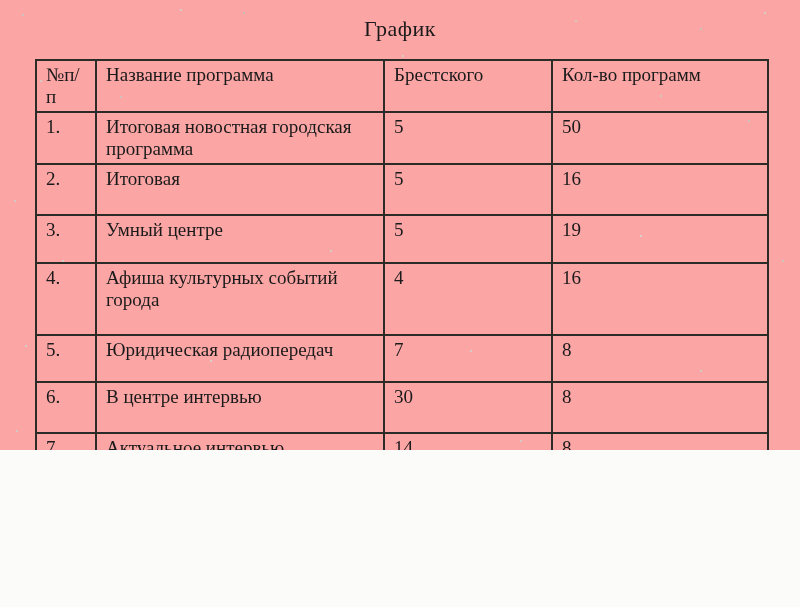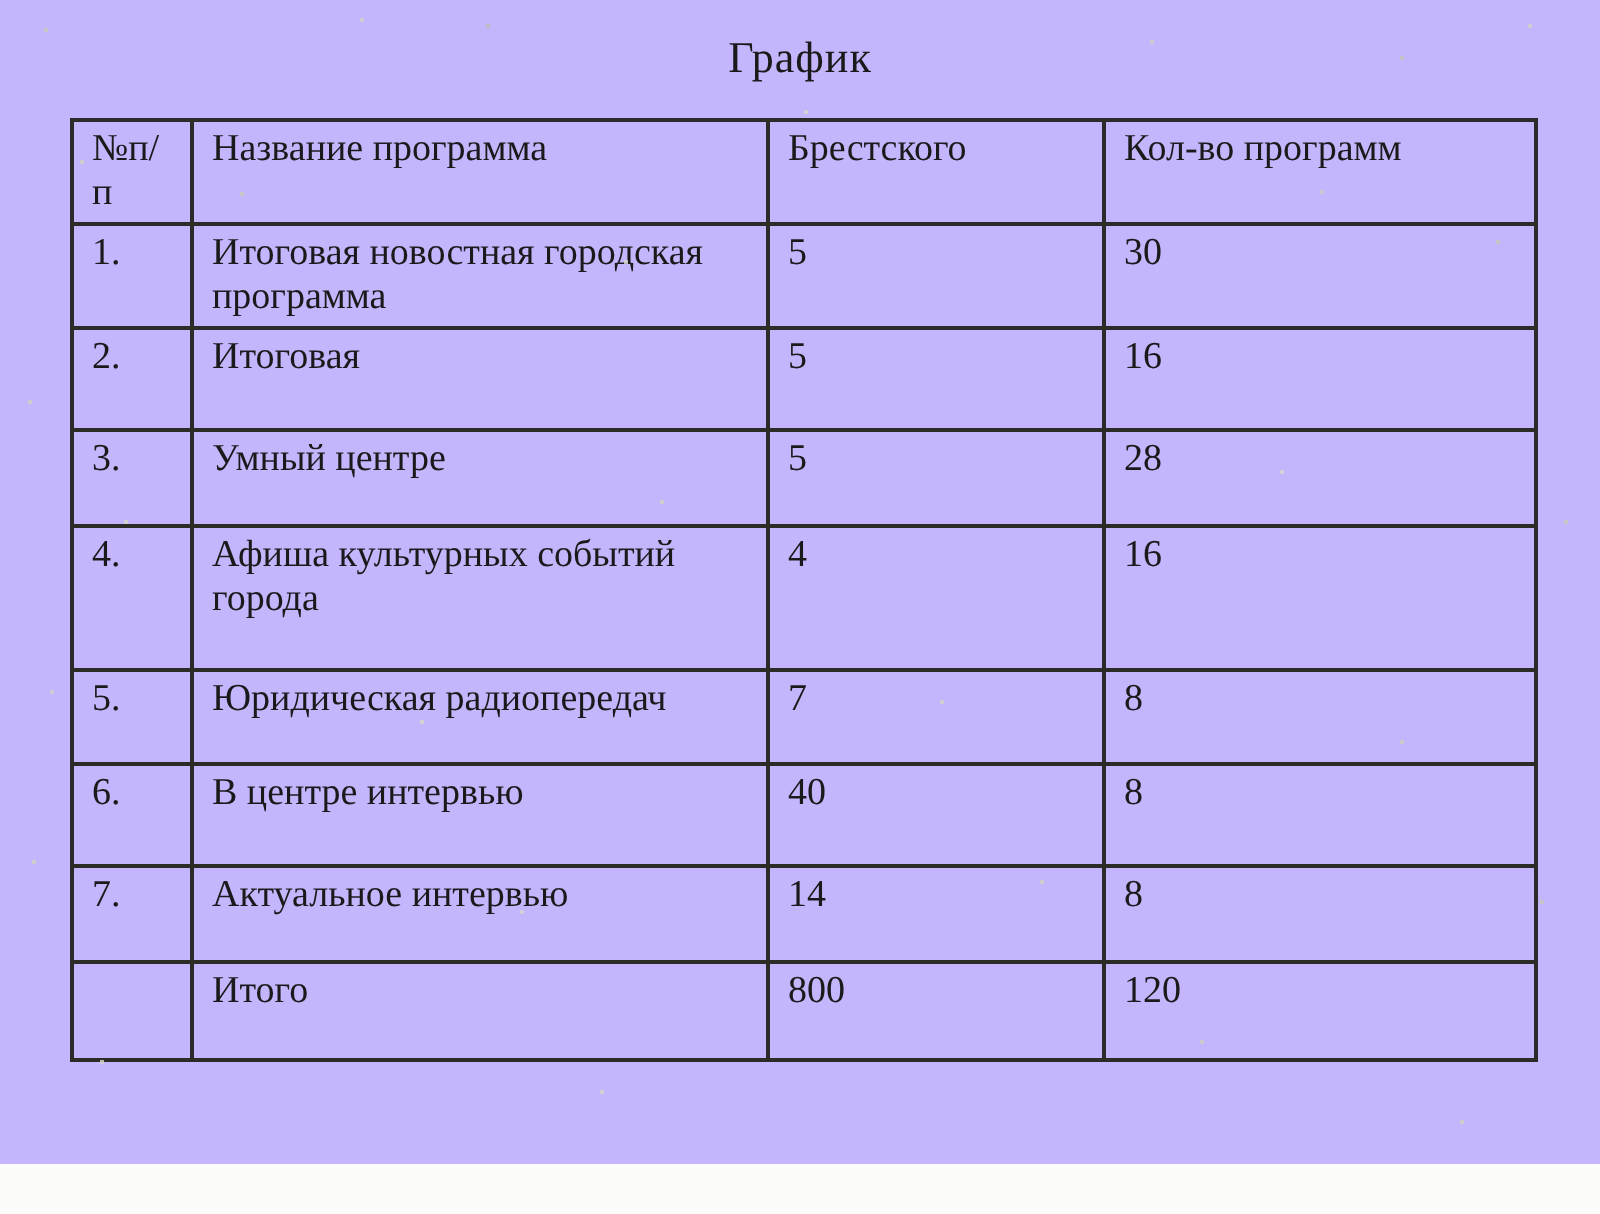--- a/index.html
+++ b/index.html
@@ -3,22 +3,22 @@
 <meta charset="utf-8">
 <style>
   html, body {
     margin: 0;
     padding: 0;
     background: #fbfbf9;
   }
   .page {
     position: relative;
     width: 800px;
-    height: 582px;
-    background: #c4b5fd;
+    height: 450px;
+    background: #fca5a5;
     color: #1a1a1a;
     font-family: "Liberation Serif", "DejaVu Serif", serif;
     overflow: hidden;
   }
   
   .noise {
     position: absolute;
     top: 0; left: 0;
     width: 2px; height: 2px;
     background: transparent;
@@ -105,50 +105,50 @@
         <th>Название программа</th>
         <th>Брестского</th>
         <th>Кол-во программ</th>
       </tr>
     </thead>
     <tbody id="schedule-body">
         <tr>
           <td>1.</td>
           <td>Итоговая новостная городская программа</td>
           <td>5</td>
-          <td>30</td>
+          <td>50</td>
         </tr>
         <tr>
           <td>2.</td>
           <td>Итоговая</td>
           <td>5</td>
           <td>16</td>
         </tr>
         <tr>
           <td>3.</td>
           <td>Умный центре</td>
           <td>5</td>
-          <td>28</td>
+          <td>19</td>
         </tr>
         <tr>
           <td>4.</td>
           <td>Афиша культурных событий города</td>
           <td>4</td>
           <td>16</td>
         </tr>
         <tr>
           <td>5.</td>
           <td>Юридическая радиопередач</td>
           <td>7</td>
           <td>8</td>
         </tr>
         <tr>
           <td>6.</td>
           <td>В центре интервью</td>
-          <td>40</td>
+          <td>30</td>
           <td>8</td>
         </tr>
         <tr>
           <td>7.</td>
           <td>Актуальное интервью</td>
           <td>14</td>
           <td>8</td>
         </tr>
         <tr>
           <td></td>

